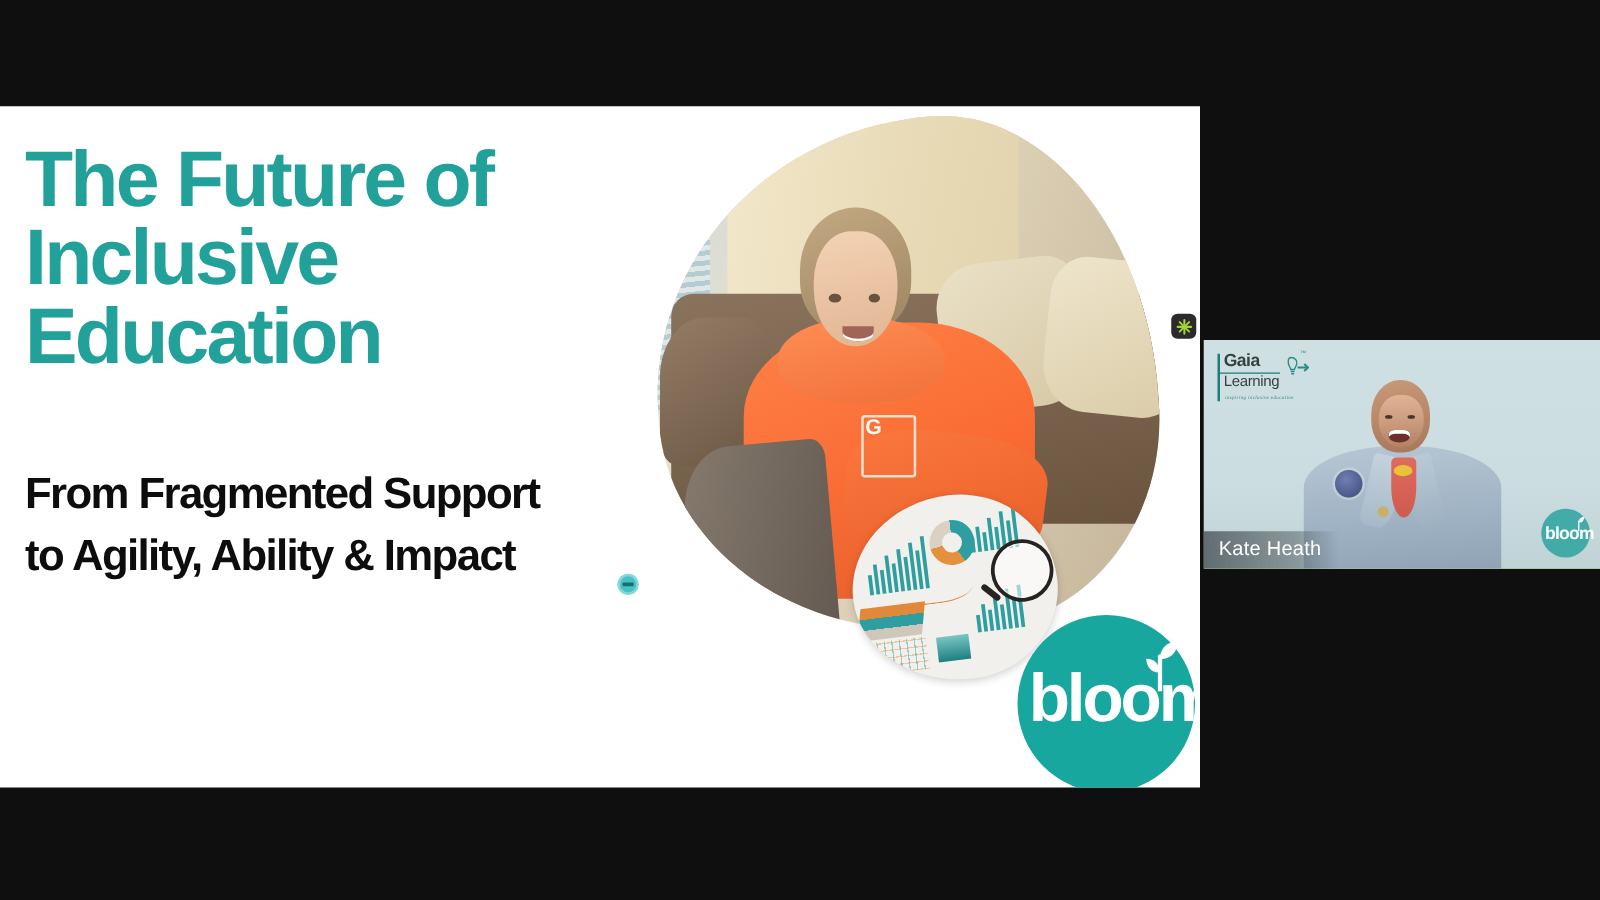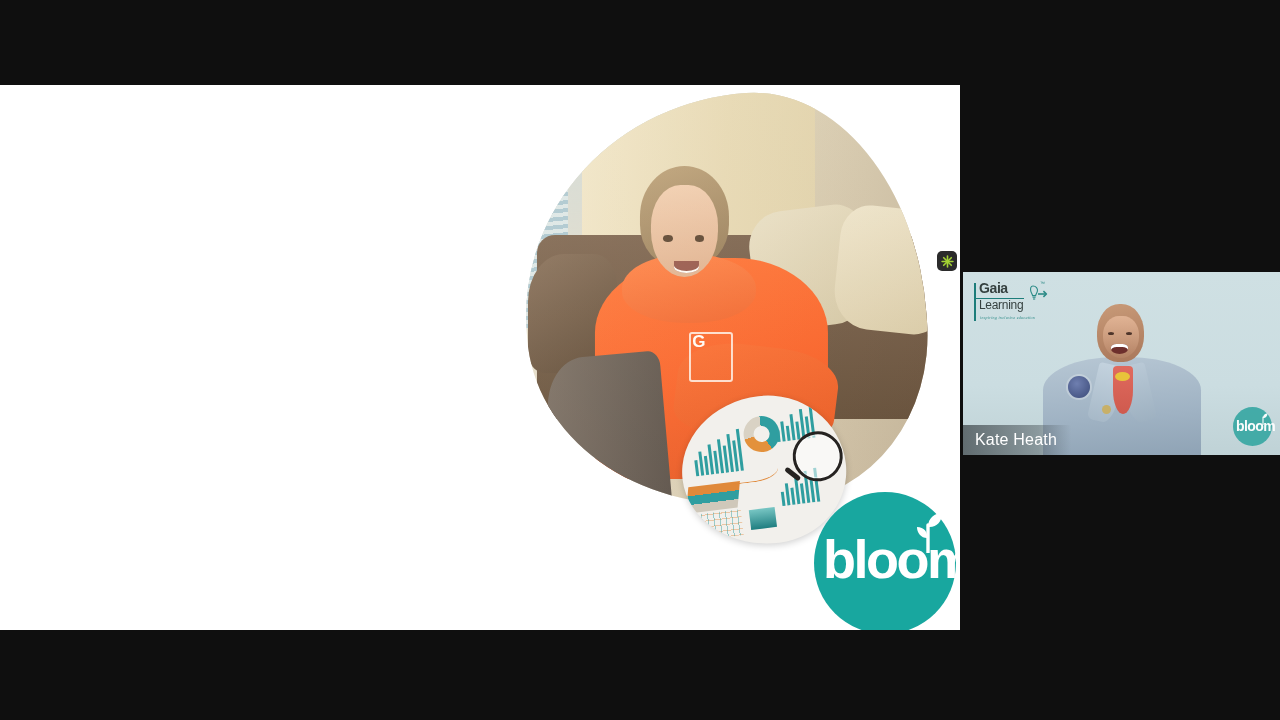--- a/index.html
+++ b/index.html
@@ -660,21 +660,31 @@
     justify-content: center;
   }
 </style>
 </head>
 <body>
 
 <div id="stage">
 
   <div id="slide">
 
-
+    <div id="title-block">
+      <h1 id="slide-title">The Future of
+Inclusive
+Education</h1>
+    </div>
+
+    <div id="subtitle-wrap">
+      <h2 id="slide-subtitle">From Fragmented Support
+to Agility, Ability &amp; Impact</h2>
+      <span id="subtitle-dot"></span>
+    </div>
 
     <div id="photo-blob">
       <div id="photo-inner">
         <div id="wall-band"></div>
         <div id="win-blinds"></div>
         <div id="sofa-back"></div>
         <div id="cushion-a"></div>
         <div id="cushion-b"></div>
         <div id="sofa-arm"></div>
         <div id="girl-hoodie"></div>

